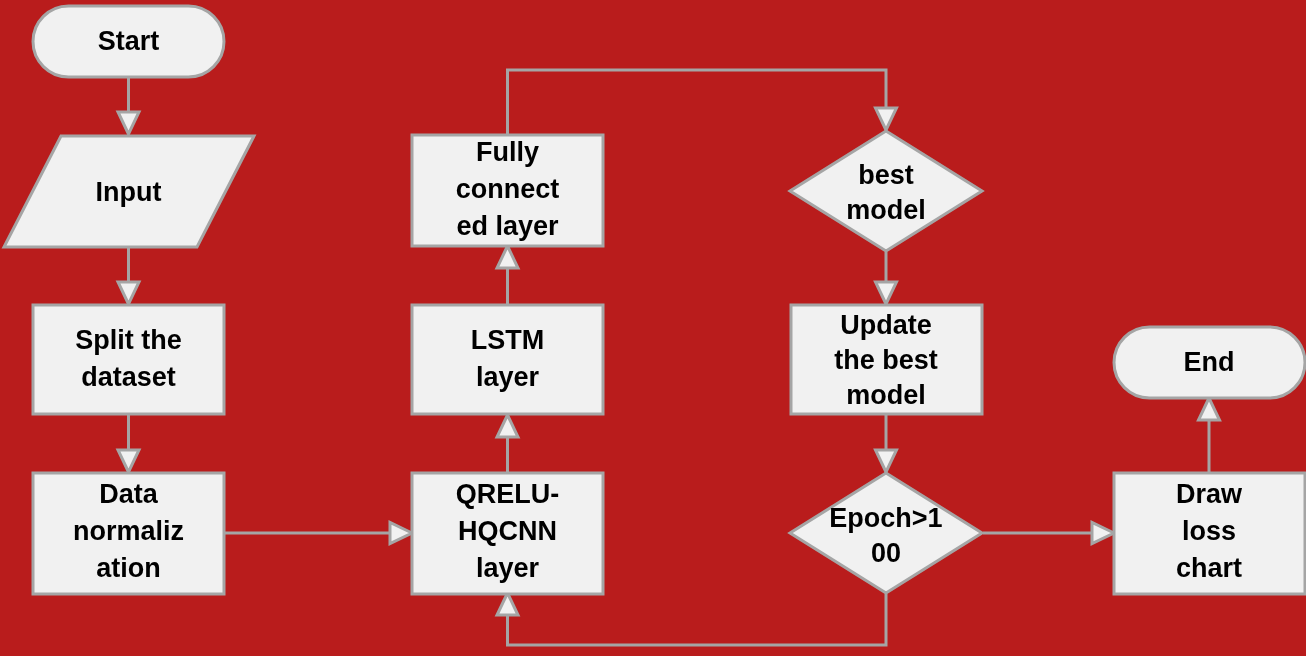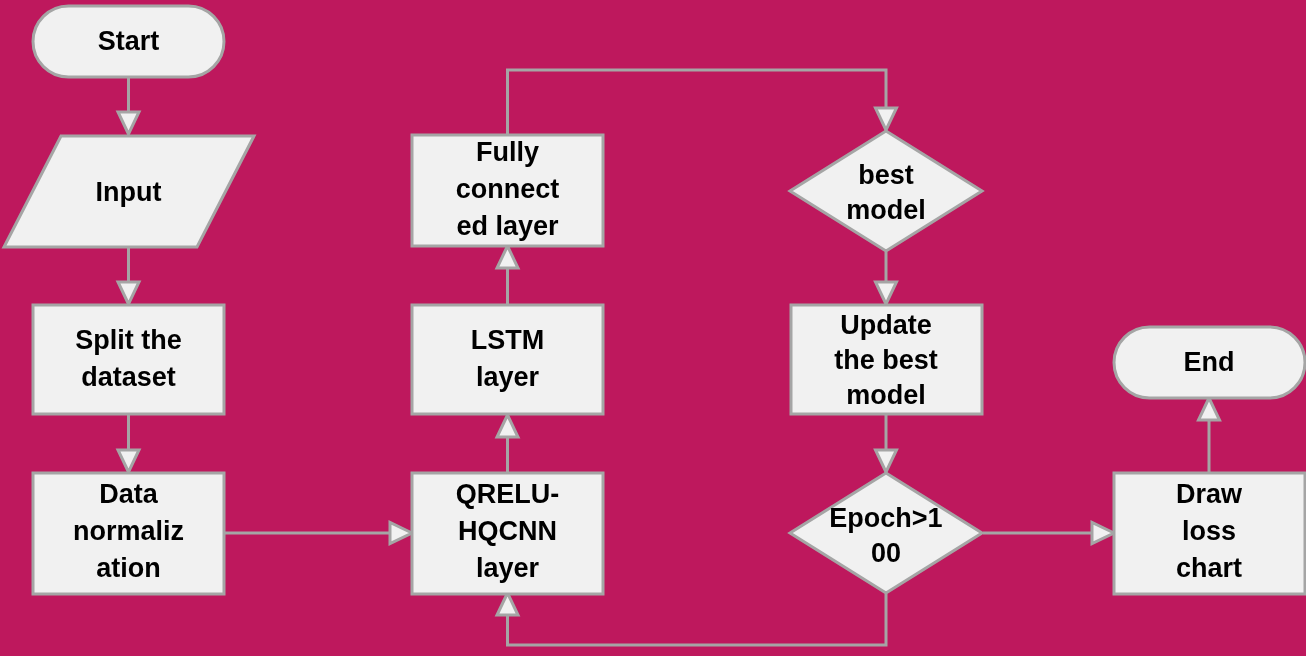--- a/index.html
+++ b/index.html
@@ -11,21 +11,21 @@
   body {
     width: 1306px;
     height: 656px;
     font-family: "Liberation Sans", sans-serif;
     overflow: hidden;
   }
   #flowchart-root {
     position: relative;
     width: 1306px;
     height: 656px;
-    background: #be185d;
+    background: #b91c1c;
   }
   svg#diagram {
     display: block;
     width: 1306px;
     height: 656px;
   }
   .node-shape {
     fill: #F1F1F1;
     stroke: #A5A5A5;
     stroke-width: 3;

